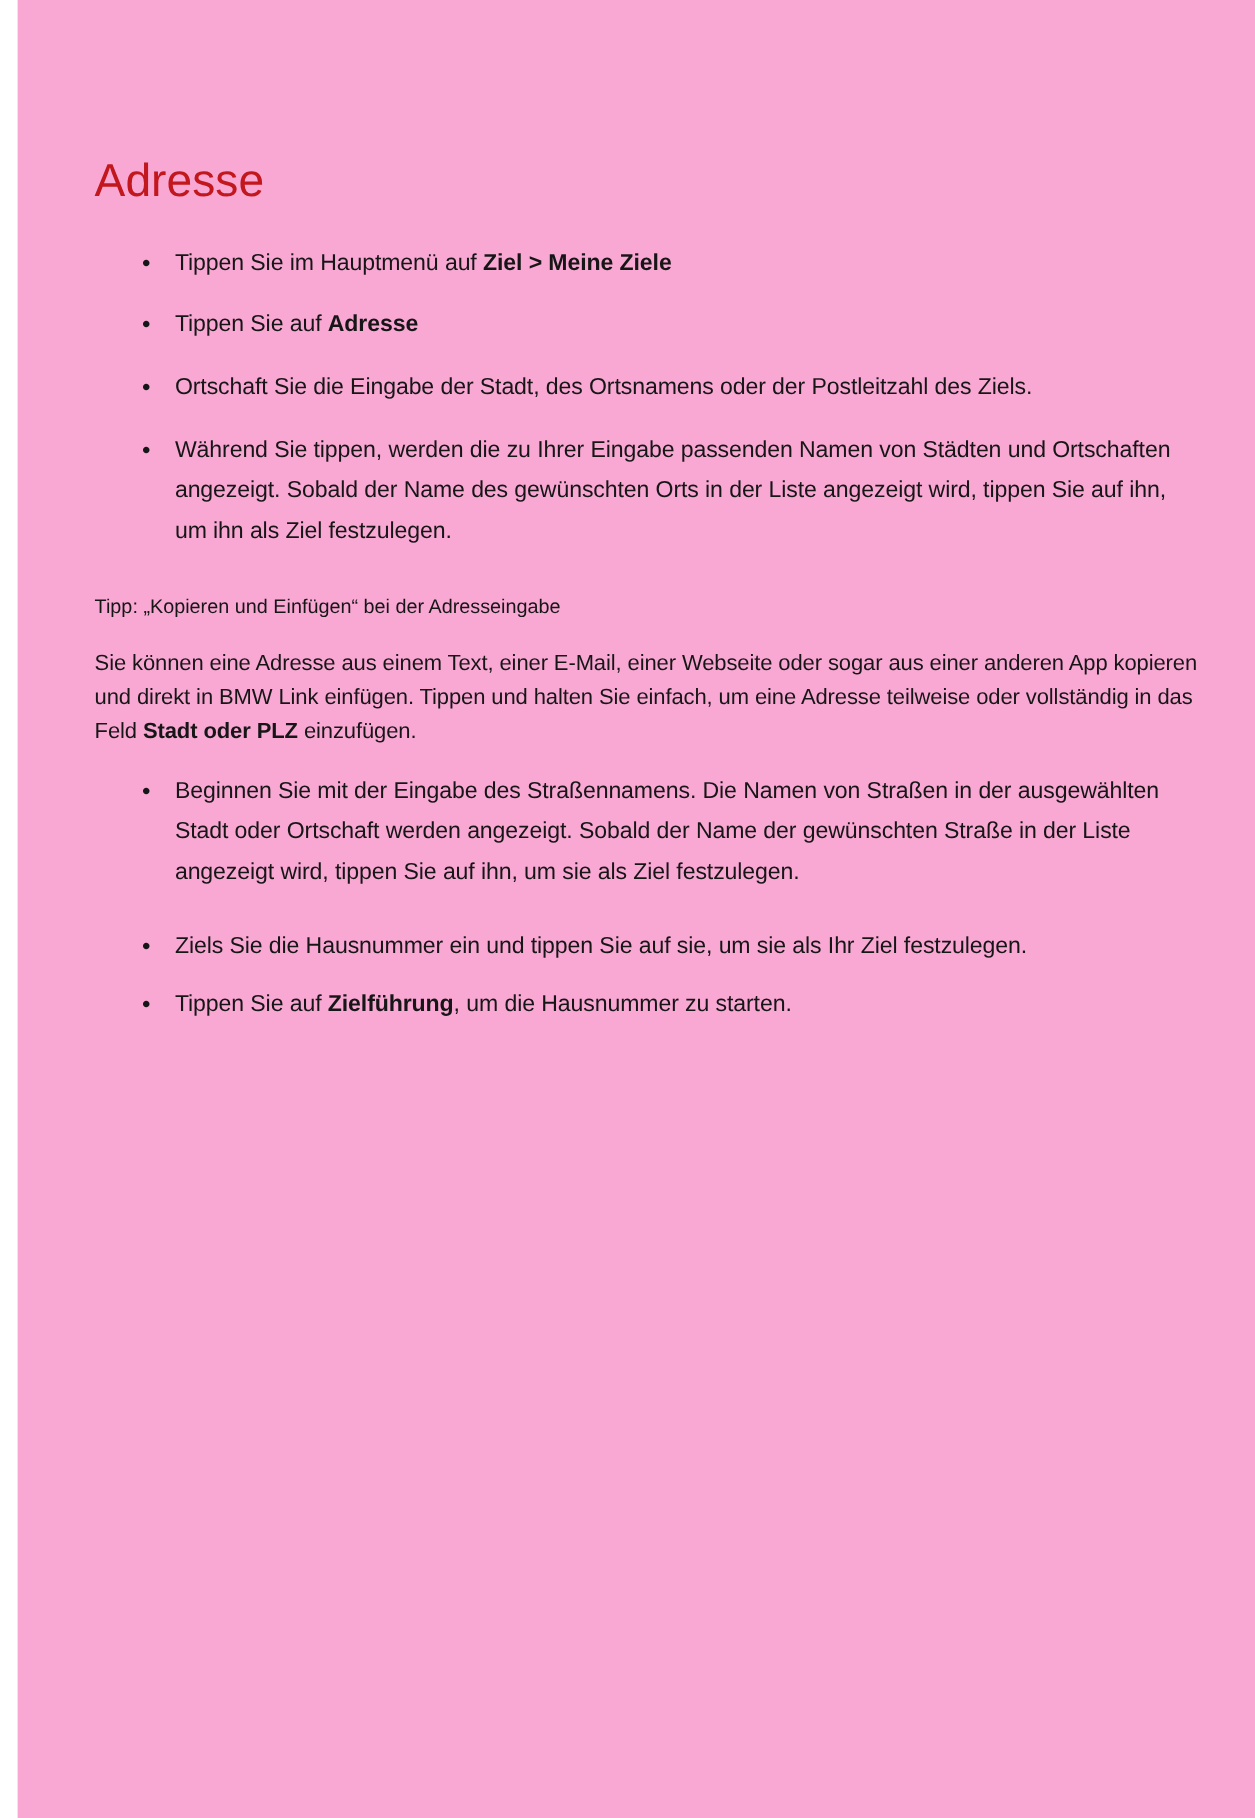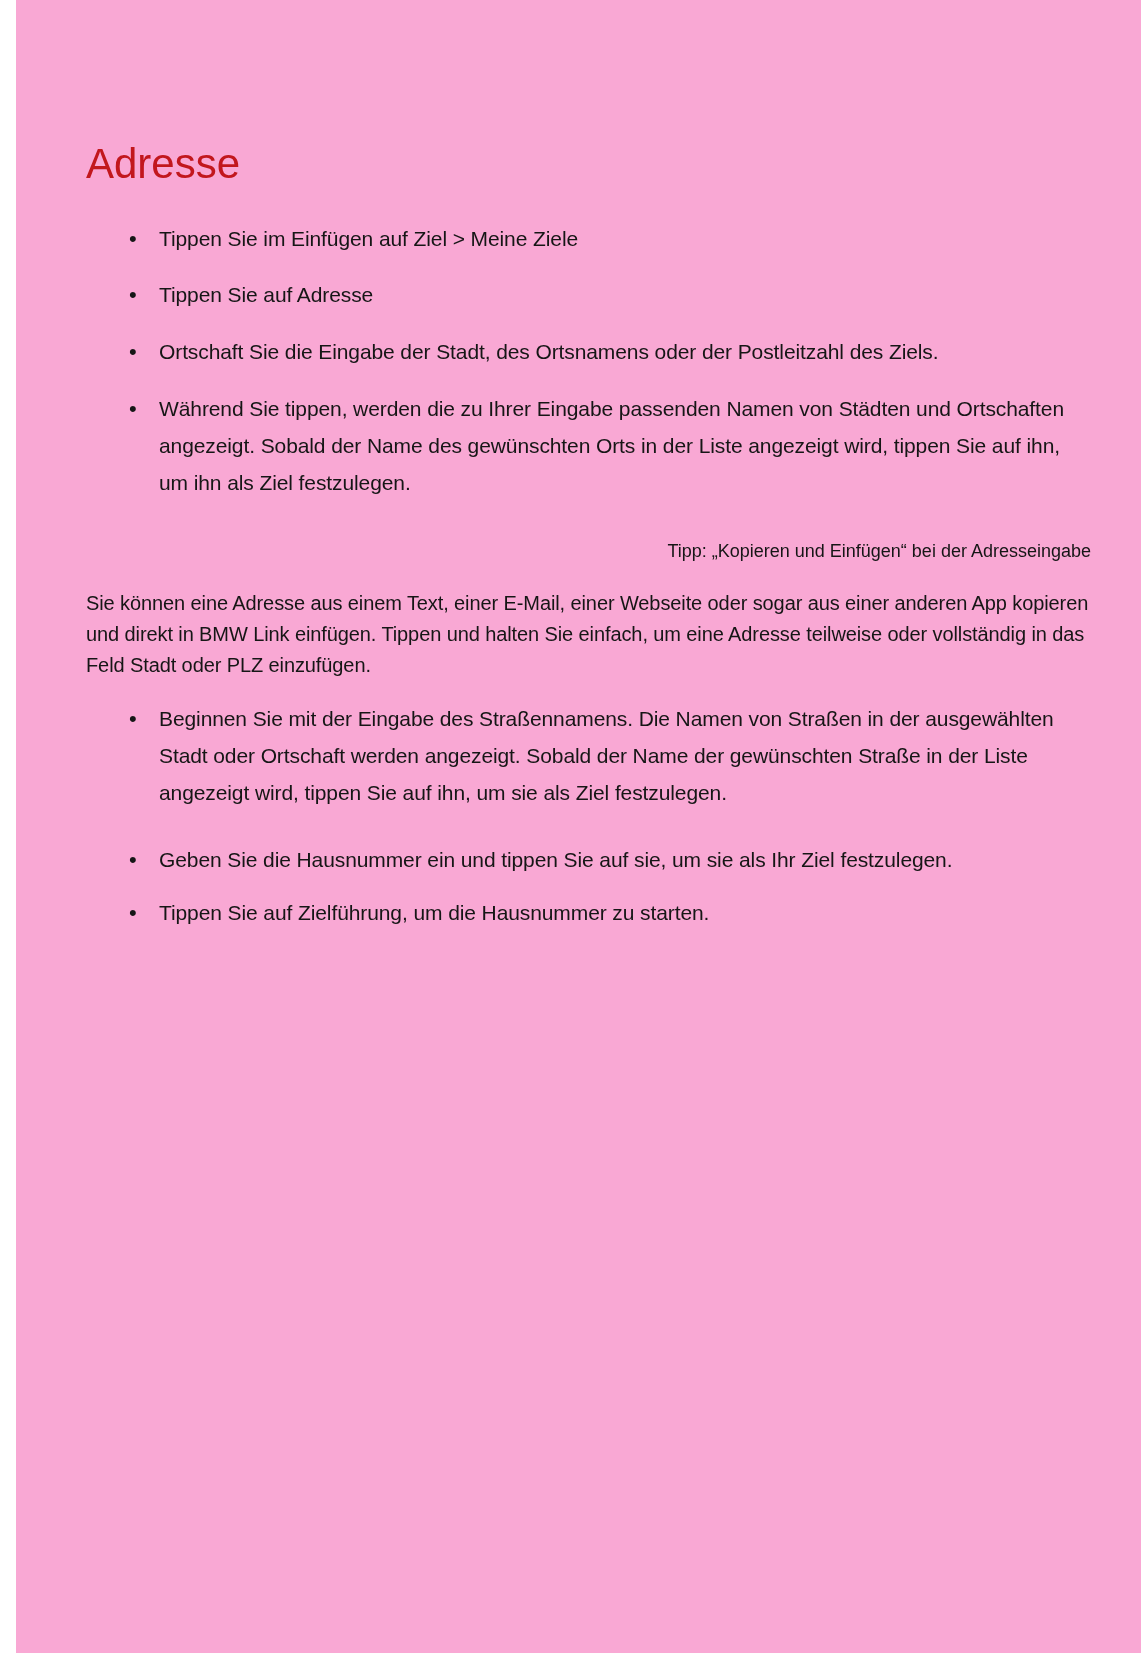--- a/index.html
+++ b/index.html
@@ -57,41 +57,41 @@
     line-height: 31px;
     letter-spacing: -0.1px;
     margin: 0;
   }
   .indent-para {
     margin-left: 73px;
     font-size: 21px;
     line-height: 37px;
     letter-spacing: -0.1px;
   }
-  b { font-weight: 400; }
+  b { font-weight: 700; }
 
   
   .mb-16 { margin-bottom: 16px; }
   .mb-19 { margin-bottom: 19px; }
   .mb-20 { margin-bottom: 20px; }
-  .mb-22 { margin-bottom: 22px; text-align: right; }
+  .mb-22 { margin-bottom: 22px; }
   .mb-24 { margin-bottom: 24px; }
   .mb-30 { margin-bottom: 30px; }
   .mb-35 { margin-bottom: 35px; }
 </style>
 </head>
 <body>
 
 <div class="page">
 
   <h1 class="doc-title" style="color: rgb(194, 23, 29);">Adresse</h1>
 
   <div class="bullet-item mb-19">
     <span class="marker">•</span>
-    <p class="txt" style="margin:0"><span>Tippen Sie im Einfügen auf </span><b>Ziel &gt; Meine Ziele</b></p>
+    <p class="txt" style="margin:0"><span>Tippen Sie im Hauptmenü auf </span><b>Ziel &gt; Meine Ziele</b></p>
   </div>
 
   <div class="bullet-item mb-20">
     <span class="marker">•</span>
     <p class="txt" style="margin:0"><span>Tippen Sie auf </span><b>Adresse</b></p>
   </div>
 
   <div class="bullet-item mb-20">
     <span class="marker">•</span>
     <p class="txt" style="margin:0"><span>Ortschaft Sie die Eingabe der Stadt, des Ortsnamens oder der Postleitzahl des Ziels.</span></p>
@@ -106,21 +106,21 @@
 
   <p class="tip-body mb-19"><span>Sie können eine Adresse aus einem Text, einer E-Mail, einer Webseite oder sogar aus einer anderen App kopieren und direkt in BMW Link einfügen. Tippen und halten Sie einfach, um eine Adresse teilweise oder vollständig in das Feld </span><b>Stadt oder PLZ</b><span> einzufügen.</span></p>
 
   <div class="bullet-item mb-30">
     <span class="marker">•</span>
     <p class="txt" style="margin:0"><span>Beginnen Sie mit der Eingabe des Straßennamens. Die Namen von Straßen in der ausgewählten Stadt oder Ortschaft werden angezeigt. Sobald der Name der gewünschten Straße in der Liste angezeigt wird, tippen Sie auf ihn, um sie als Ziel festzulegen.</span></p>
   </div>
 
   <div class="bullet-item mb-16">
     <span class="marker">•</span>
-    <p class="txt" style="margin:0"><span>Geben Sie die Hausnummer ein und tippen Sie auf sie, um sie als Ihr Ziel festzulegen.</span></p>
+    <p class="txt" style="margin:0"><span>Ziels Sie die Hausnummer ein und tippen Sie auf sie, um sie als Ihr Ziel festzulegen.</span></p>
   </div>
 
 
   <div class="bullet-item">
     <span class="marker">•</span>
     <p class="txt" style="margin:0"><span>Tippen Sie auf </span><b>Zielführung</b><span>, um die Hausnummer zu starten.</span></p>
   </div>
 
 </div>
 

